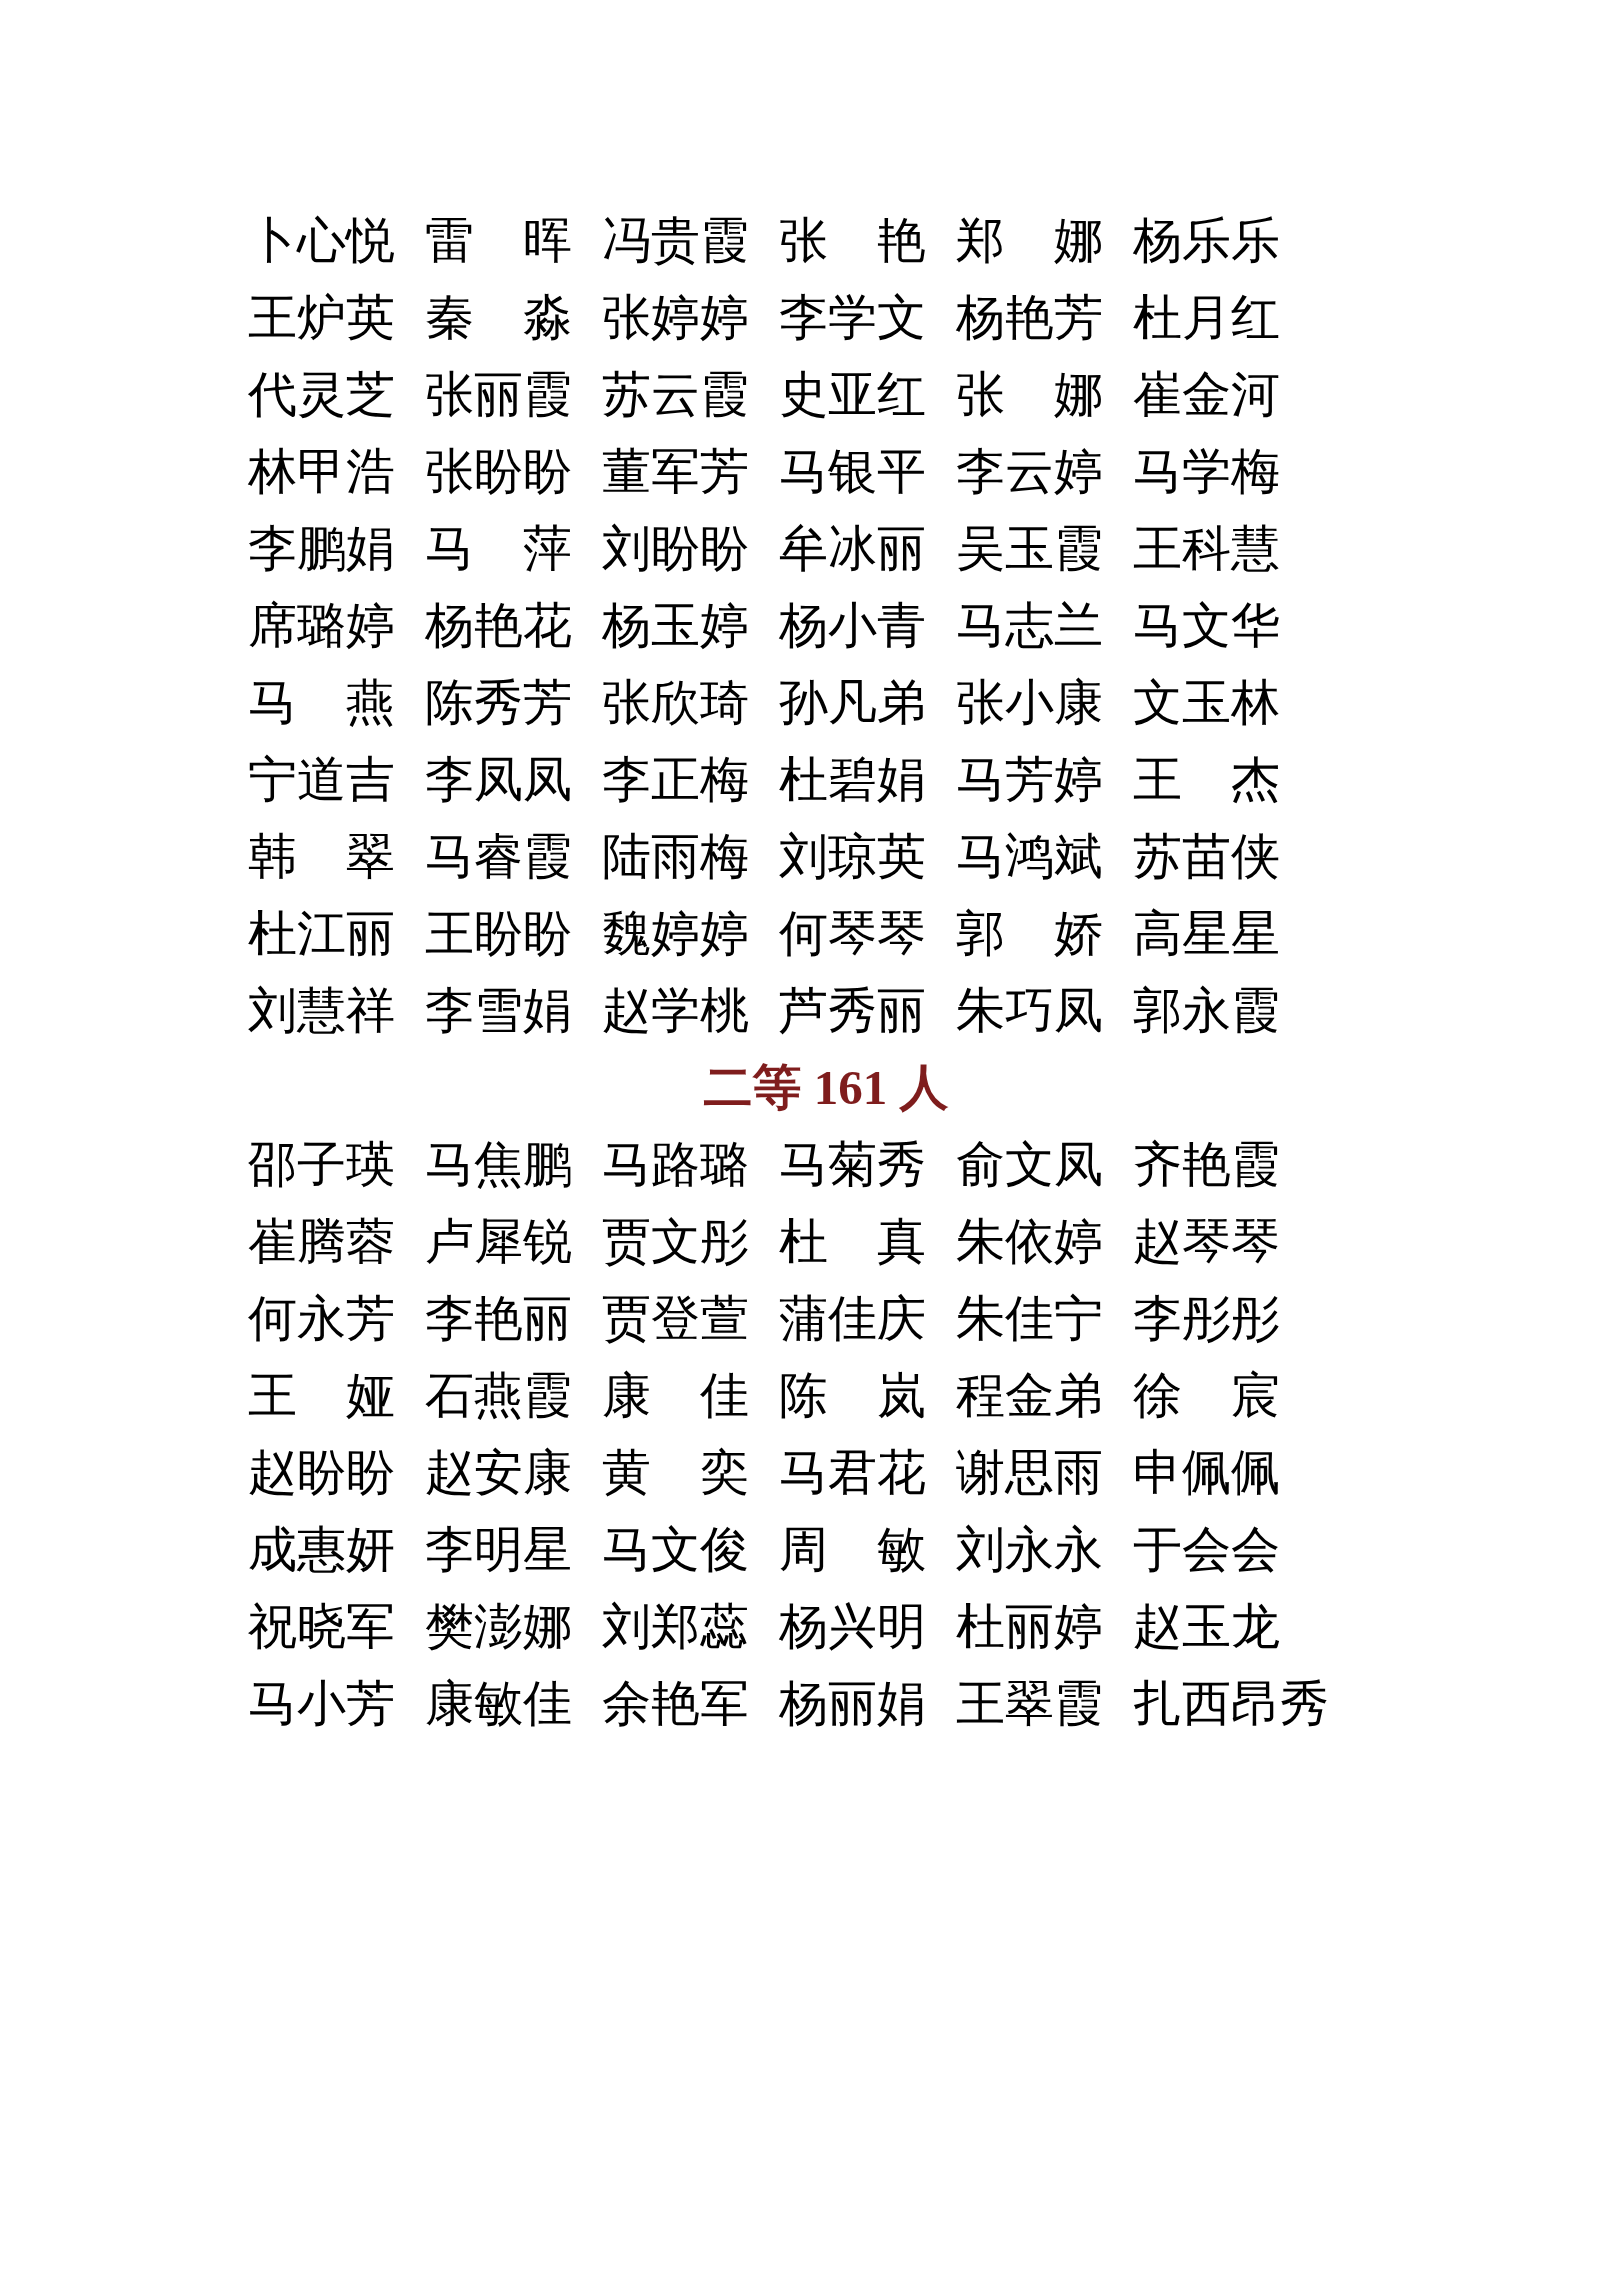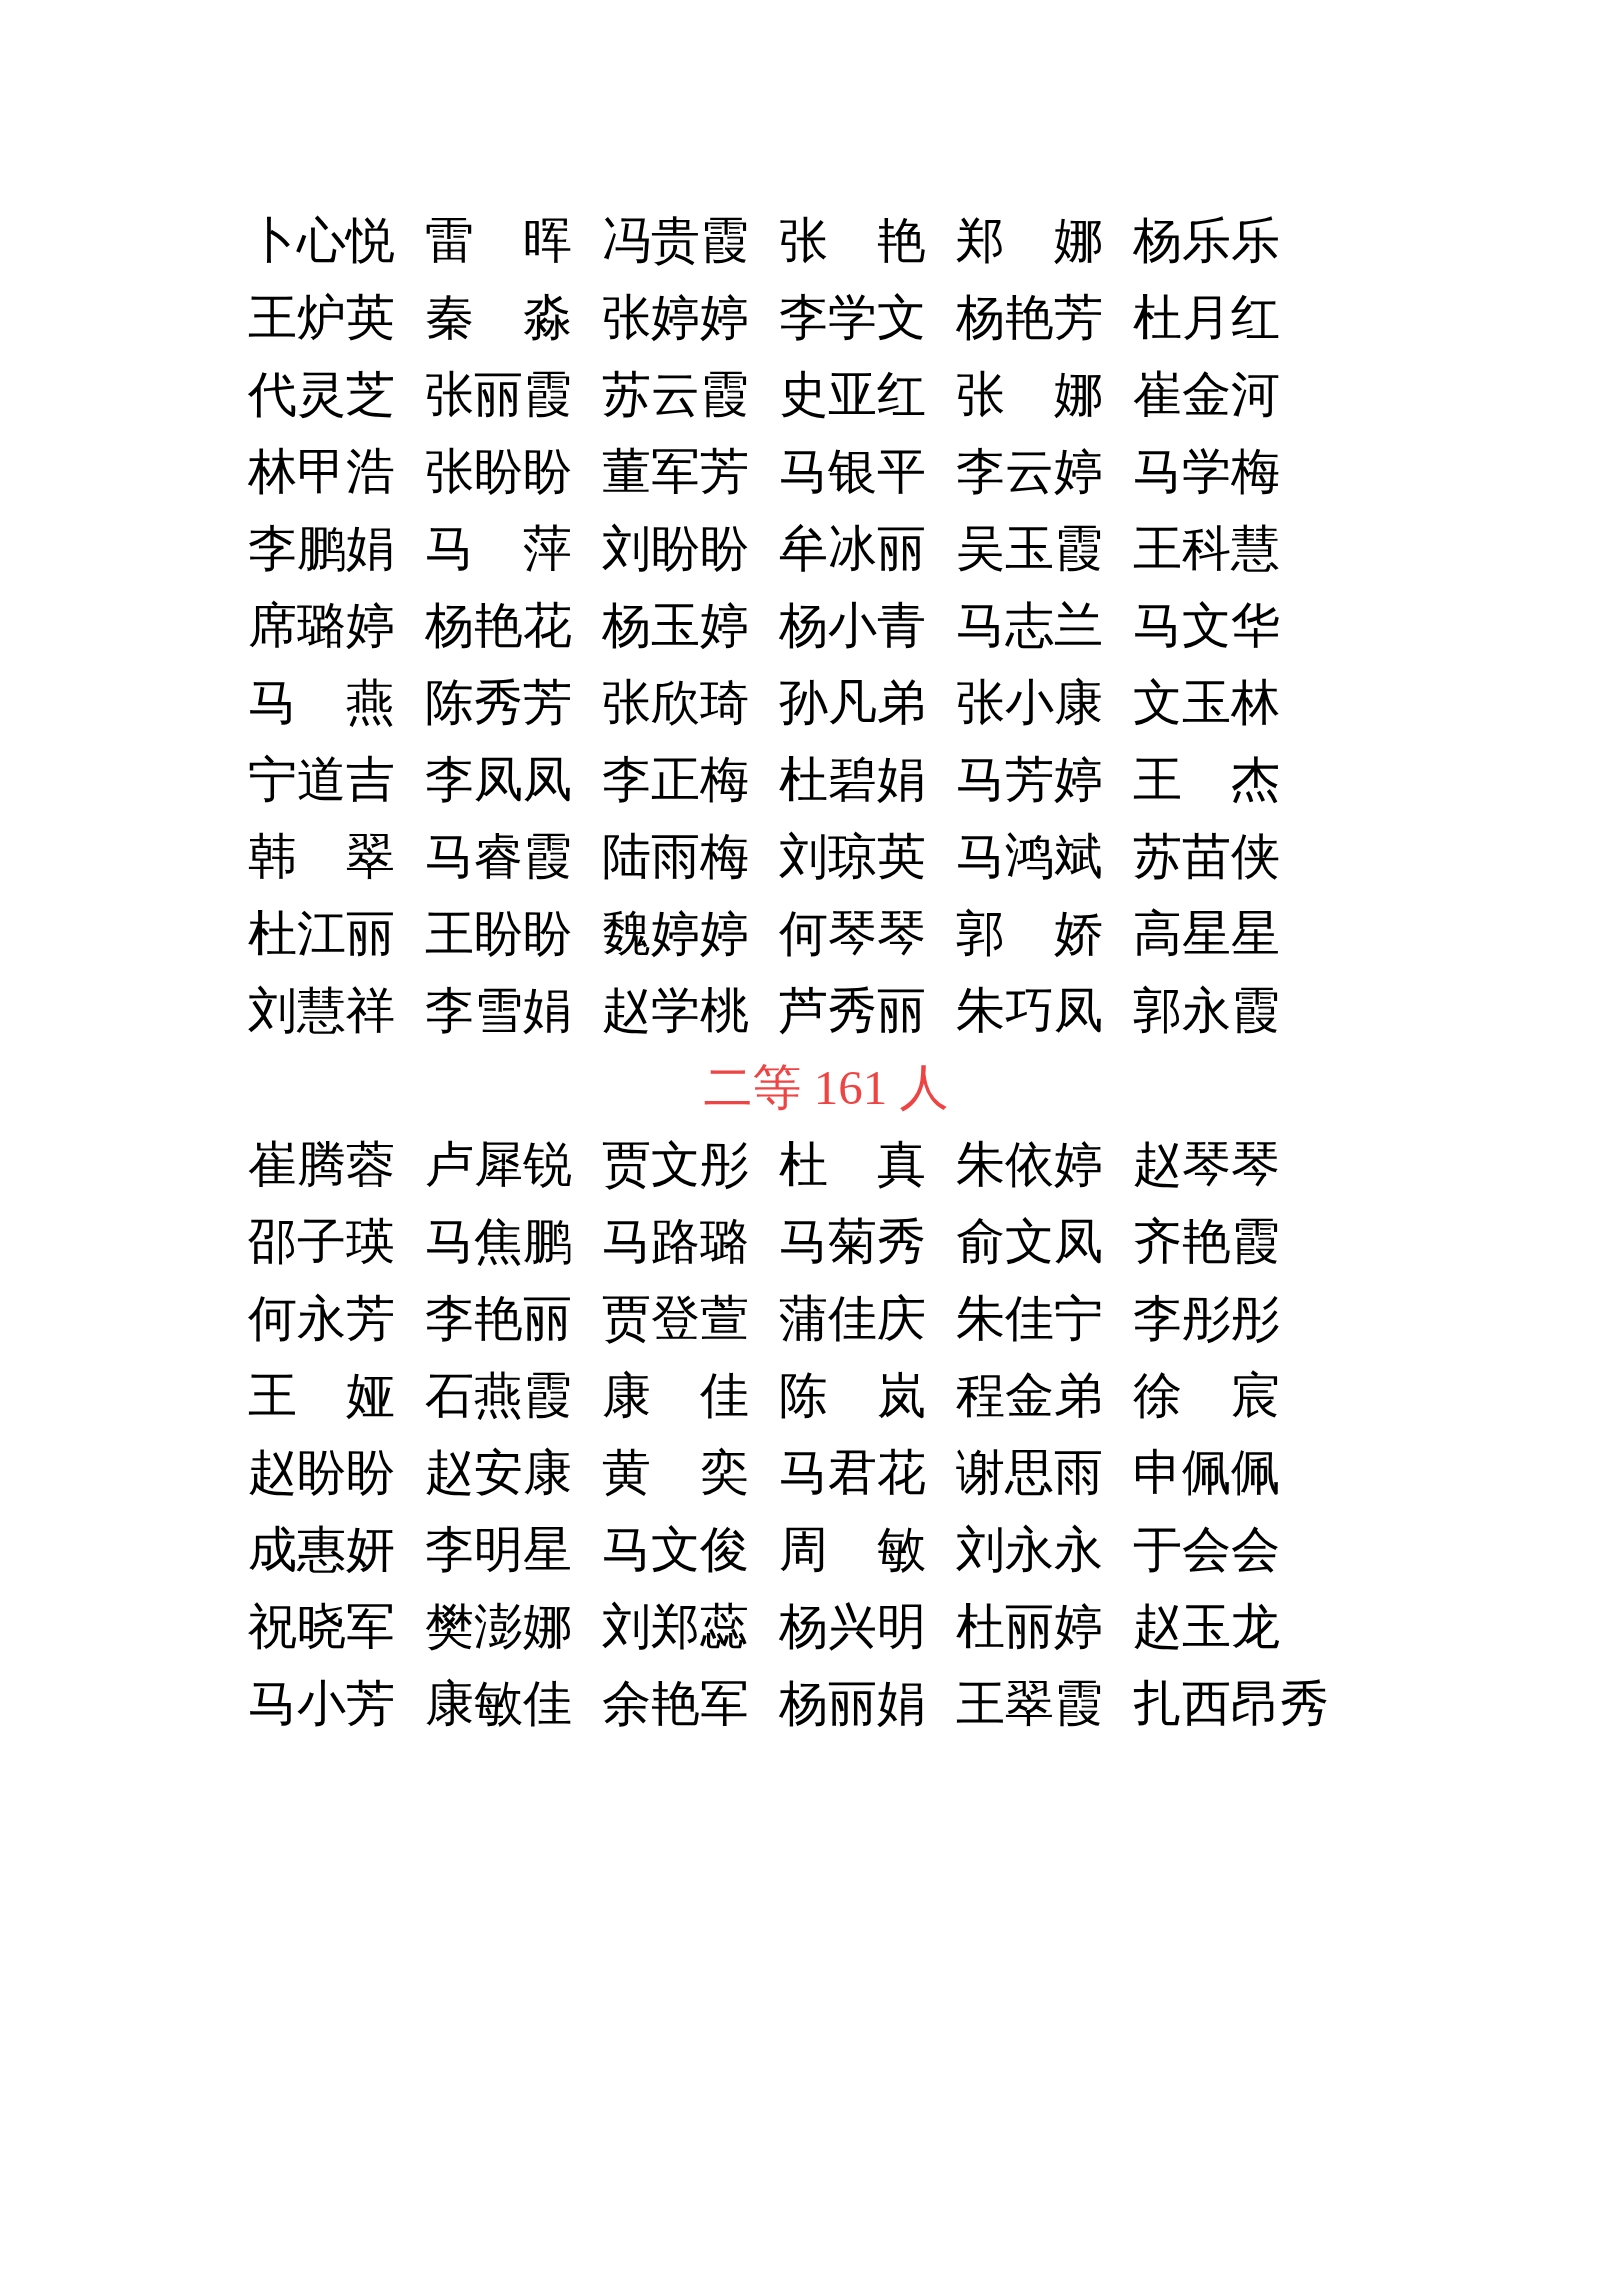--- a/index.html
+++ b/index.html
@@ -42,23 +42,23 @@
     overflow: visible;
     color: #000000;
   }
   .name-cell:nth-child(6) { margin-right: 0; }
   .section-heading {
     width: 1156px;
     height: 77px;
     text-align: center;
     font-size: 49px;
     line-height: 77px;
-    font-weight: normal;
+    font-weight: bold;
     white-space: nowrap;
-    color: #ef4444;
+    color: #7f1d1d;
   }
 </style>
 </head>
 <body>
 
 <div class="page">
   <div class="content">
 
     <div>
         <div class="name-row">
@@ -148,36 +148,36 @@
           <div class="name-cell">芦秀丽</div>
           <div class="name-cell">朱巧凤</div>
           <div class="name-cell">郭永霞</div>
         </div>
       </div>
 
     <div class="section-heading">二等 161 人</div>
 
     <div>
         <div class="name-row">
+          <div class="name-cell">邵子瑛</div>
+          <div class="name-cell">马焦鹏</div>
+          <div class="name-cell">马路璐</div>
+          <div class="name-cell">马菊秀</div>
+          <div class="name-cell">俞文凤</div>
+          <div class="name-cell">齐艳霞</div>
+        </div>
+        <div class="name-row">
           <div class="name-cell">崔腾蓉</div>
           <div class="name-cell">卢犀锐</div>
           <div class="name-cell">贾文彤</div>
           <div class="name-cell">杜　真</div>
           <div class="name-cell">朱依婷</div>
           <div class="name-cell">赵琴琴</div>
         </div>
         <div class="name-row">
-          <div class="name-cell">邵子瑛</div>
-          <div class="name-cell">马焦鹏</div>
-          <div class="name-cell">马路璐</div>
-          <div class="name-cell">马菊秀</div>
-          <div class="name-cell">俞文凤</div>
-          <div class="name-cell">齐艳霞</div>
-        </div>
-        <div class="name-row">
           <div class="name-cell">何永芳</div>
           <div class="name-cell">李艳丽</div>
           <div class="name-cell">贾登萱</div>
           <div class="name-cell">蒲佳庆</div>
           <div class="name-cell">朱佳宁</div>
           <div class="name-cell">李彤彤</div>
         </div>
         <div class="name-row">
           <div class="name-cell">王　娅</div>
           <div class="name-cell">石燕霞</div>

